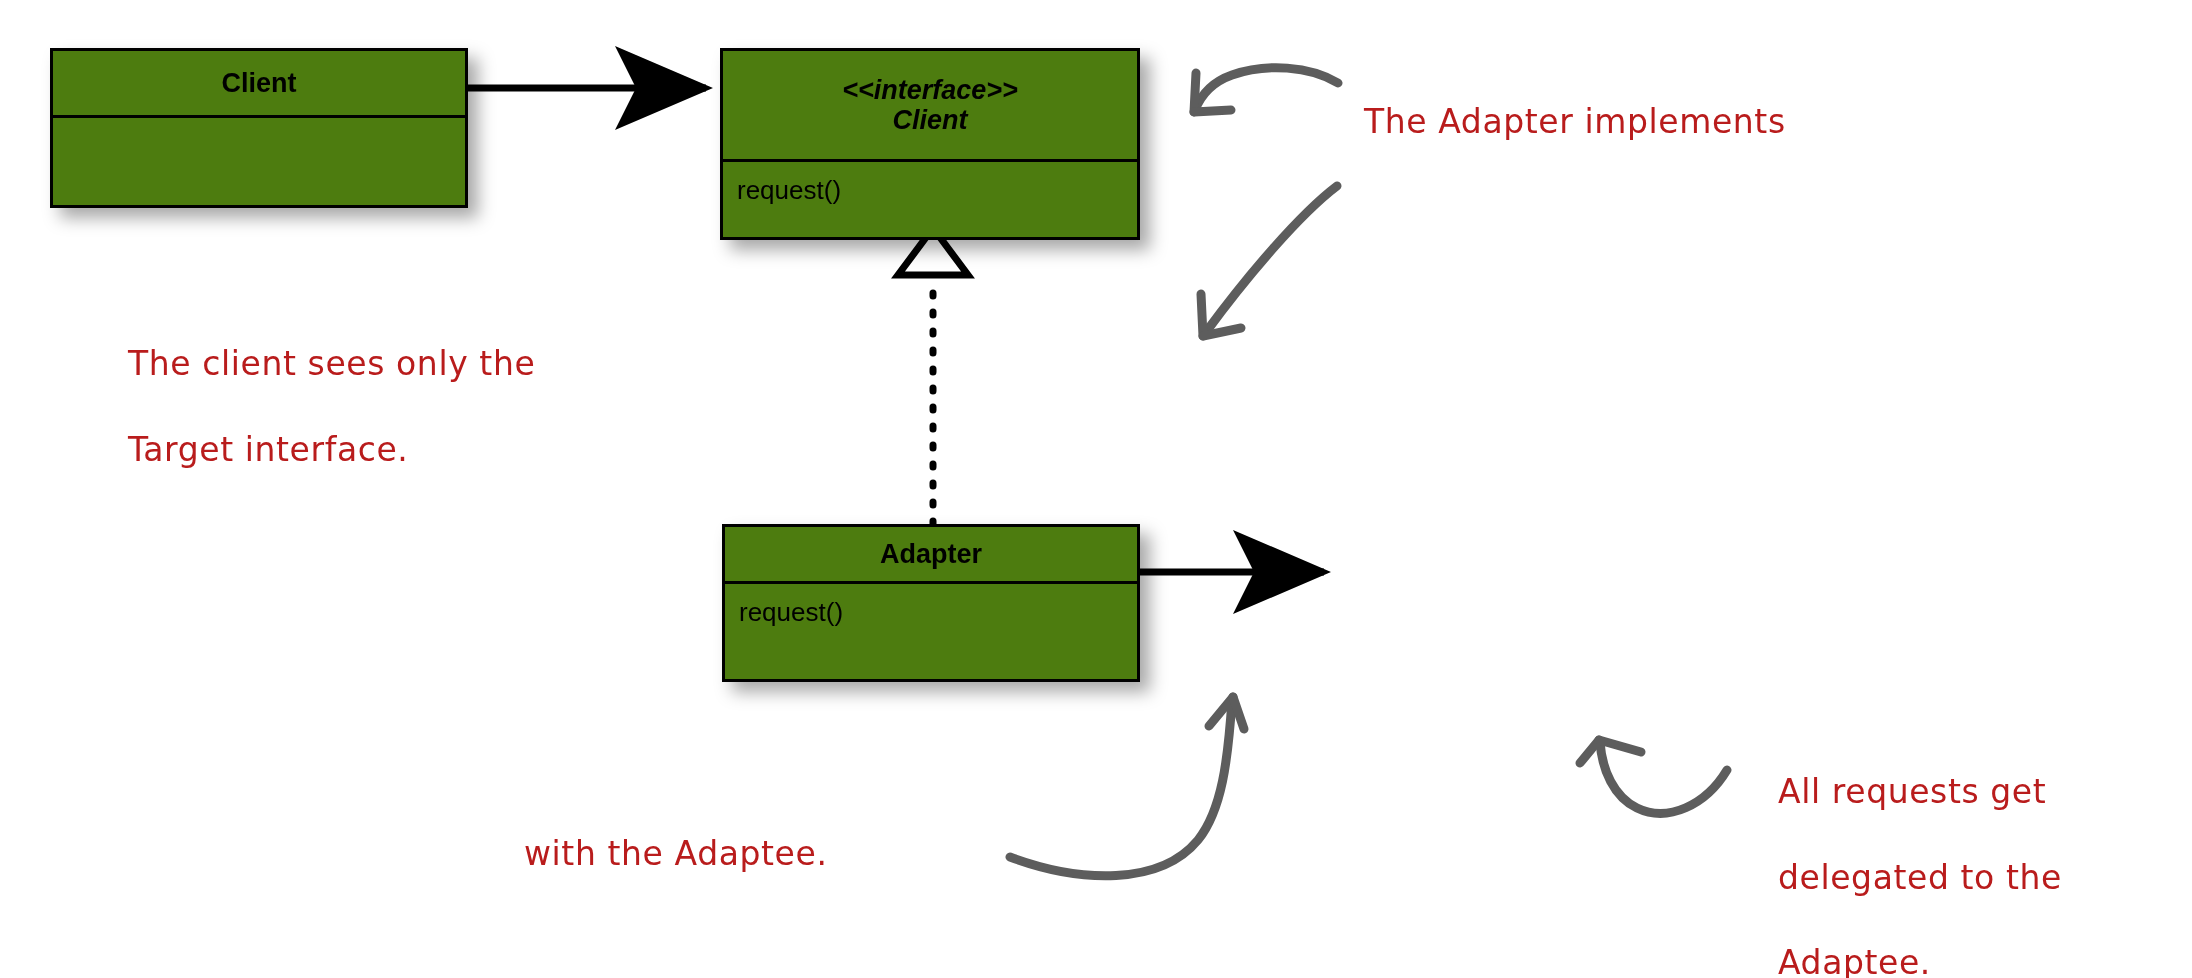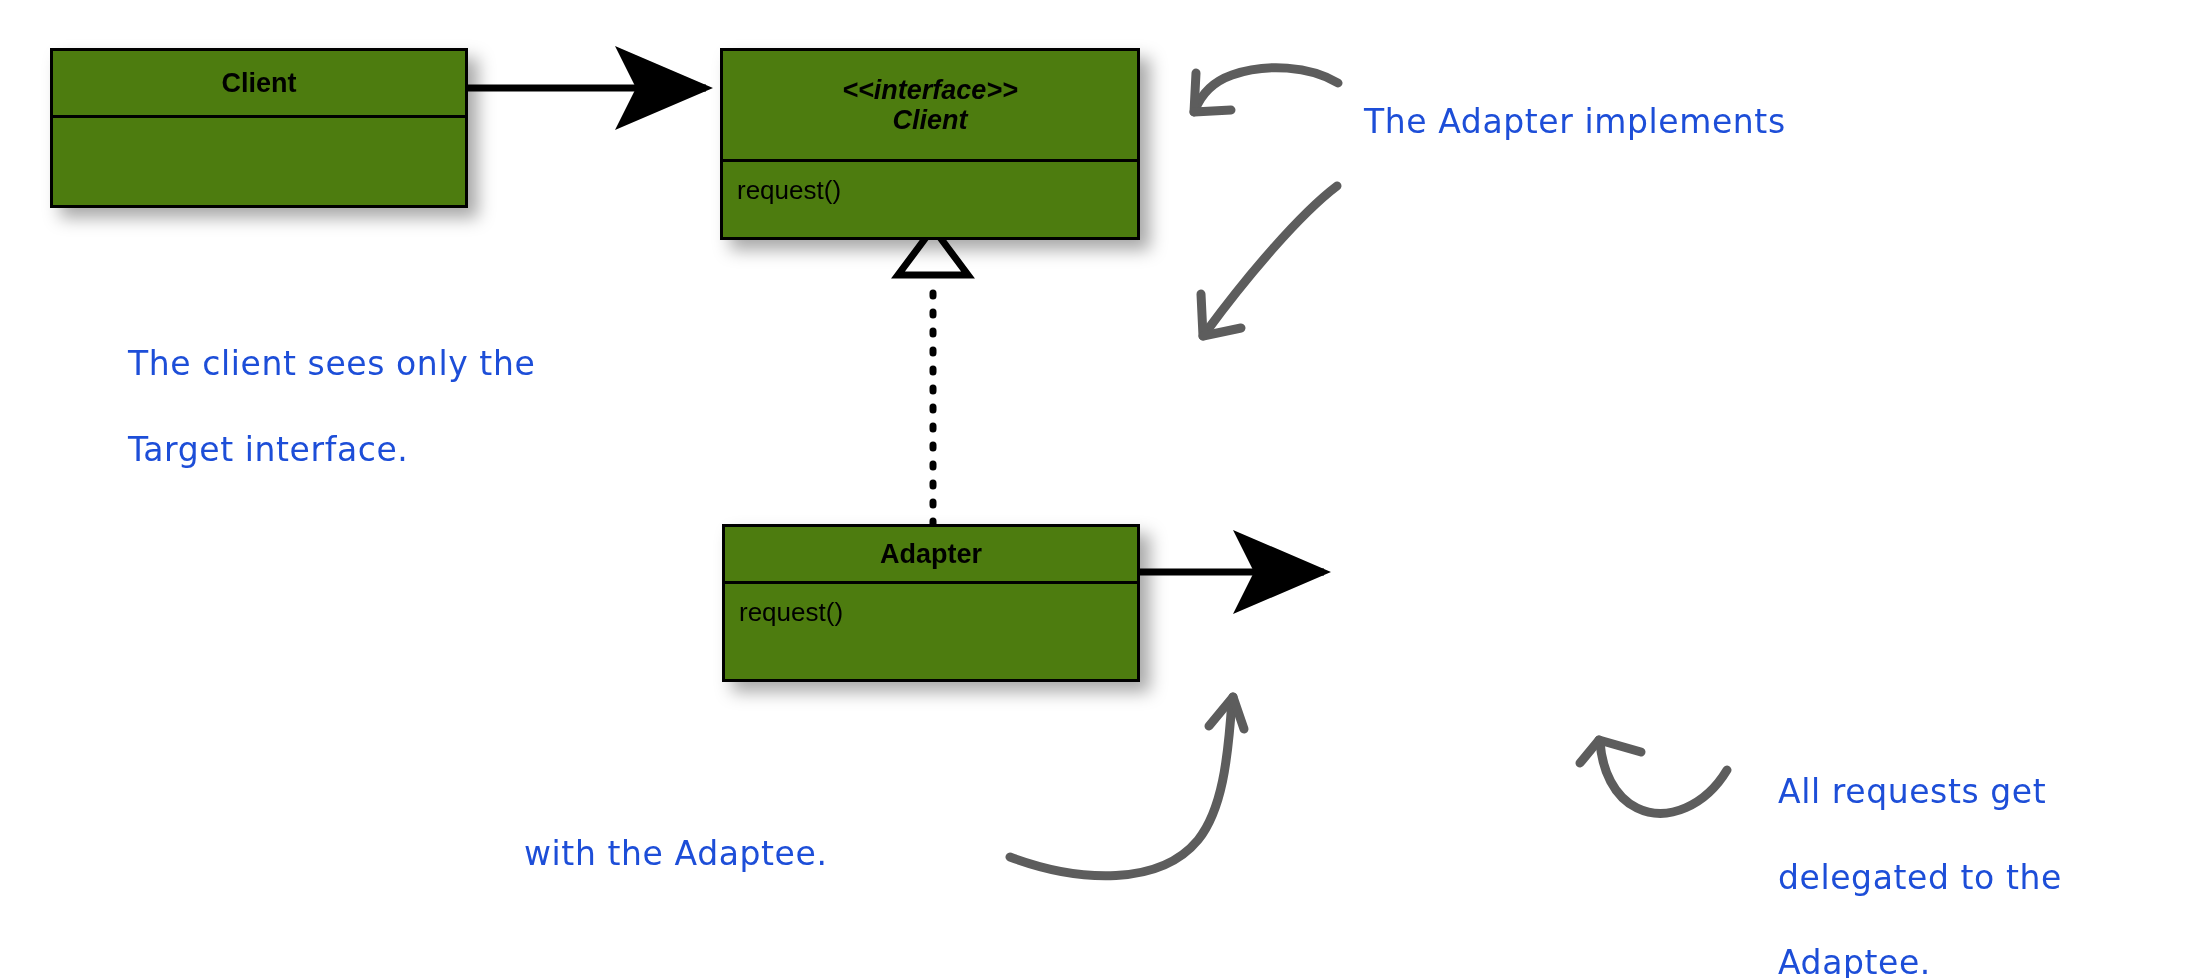--- a/index.html
+++ b/index.html
@@ -69,21 +69,21 @@
   .uml-member {
     font-size: 26px;
     color: #000000;
     line-height: 1.3;
     white-space: nowrap;
   }
 
   
   .note {
     position: absolute;
-    color: #1d4ed8;
+    color: #b91c1c;
     font-family: "DejaVu Sans", sans-serif;
     font-size: 33px;
     line-height: 1.30;
     letter-spacing: 0.6px;
     white-space: pre-line;
     z-index: 6;
   }
   .note-line { display: block; }
 
   svg.overlay {

